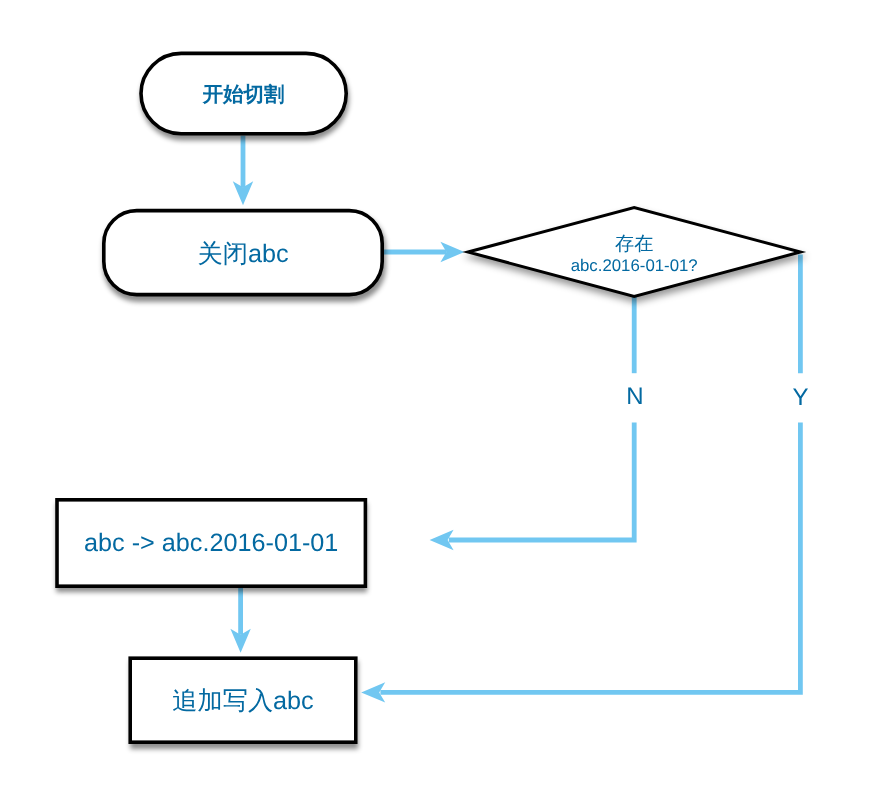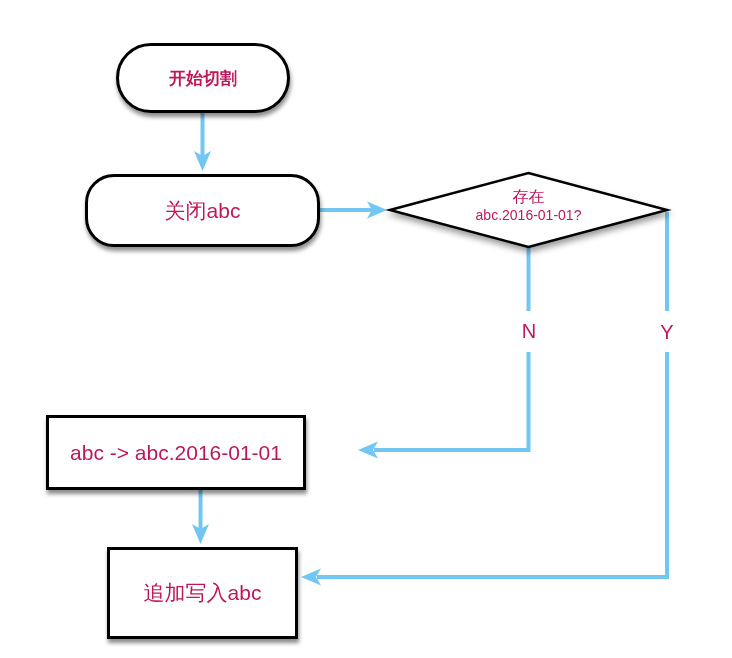--- a/index.html
+++ b/index.html
@@ -1,39 +1,39 @@
 <!DOCTYPE html>
 <html style="--arrow: #71C7F1; --border: #000000; --bg: #FFFFFF;"><head>
 <meta charset="utf-8">
 <style>
   :root { --arrow:#71C7F1; --border:#000000; --bg:#FFFFFF; }
   html,body { margin:0; padding:0; background:var(--bg); }
   .canvas {
     position:relative; width:732px; height:658px; background:var(--bg);
-    font-family:"Liberation Sans", sans-serif; overflow:hidden; color:#be185d;
+    font-family:"Liberation Sans", sans-serif; overflow:hidden; color:#0369a1;
   }
   svg.connectors { position:absolute; left:0; top:0; width:732px; height:658px; z-index:1; }
   .connector { stroke:var(--arrow); stroke-width:4; fill:none; }
   .arrowhead { fill:var(--arrow); stroke:none; }
   .shape-outline { fill:#fff; stroke:var(--border); stroke-width:2.5;
     filter:drop-shadow(1px 4px 3px rgba(0,0,0,0.40)); }
   .node {
     position:absolute; box-sizing:border-box; background:#fff;
     border:3px solid var(--border); display:flex; align-items:center; justify-content:center;
     z-index:2; box-shadow:1px 4px 4px rgba(0,0,0,0.45); font-size:21px;
     white-space:nowrap; text-align:center;
   }
   .stadium { border-radius:36px; font-weight:bold; font-size:17px; }
   .node-start  { left:116px; top:43px;  width:174px; height:70px; }
   .node-close  { left:85px;  top:174px; width:235px; height:73px;border-radius:29px; }
   .node-rename { left:46px;  top:415px; width:260px; height:75px; }
-  .node-append { left:107px; top:547px; width:191px; height:92px; }
+  .node-append { left:107px; top:547px; width:191px; height:73px; }
   .diamond-text {
     position:absolute; left:390px; top:188px; width:277px; height:42px; z-index:2;
-    display:flex; flex-direction:column; align-items:center; justify-content:flex-start;
+    display:flex; flex-direction:column; align-items:center; justify-content:flex-end;
     line-height:1.18; text-align:center;
   }
   .diamond-text .l1 { font-size:16px; }
   .diamond-text .l2 { font-size:14px; }
   .edge-label {
     position:absolute; z-index:2; font-size:20px; transform:translate(-50%,-50%);
     background:var(--bg); padding:0 2px;
   }
   .label-n { left:529px; top:331px; }
   .label-y { left:667px; top:332px; }

